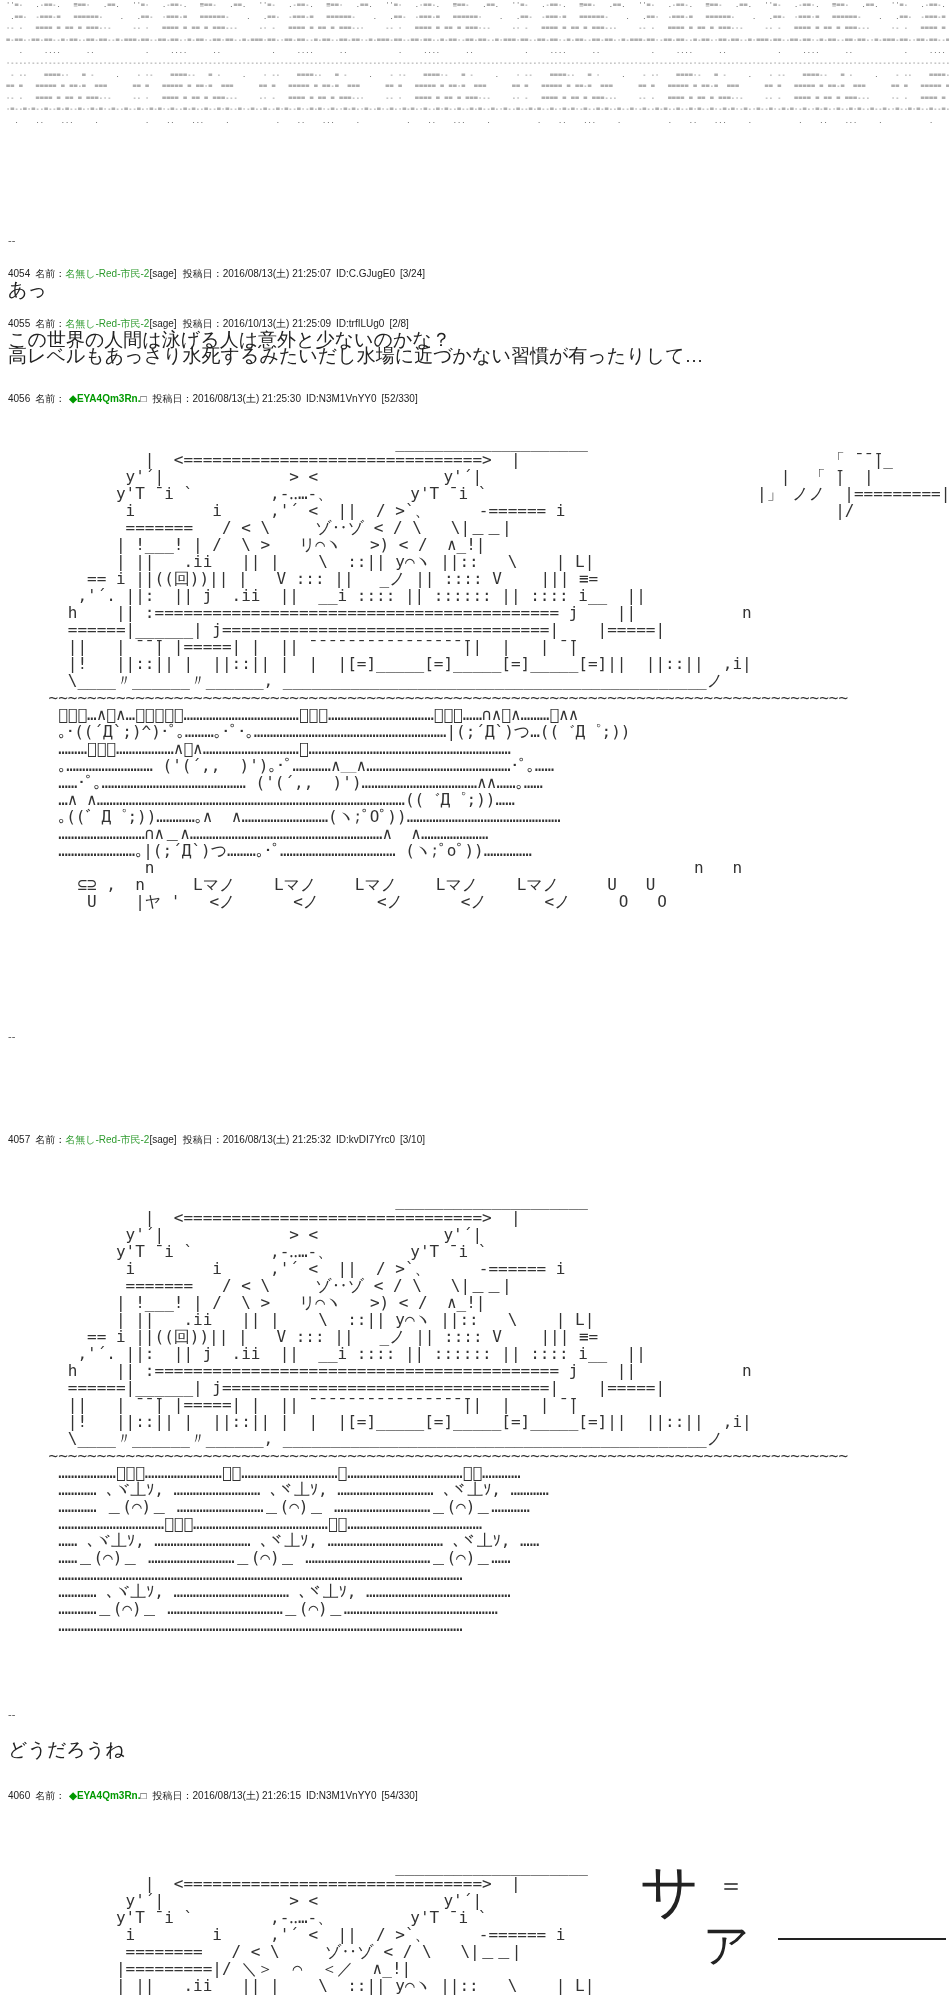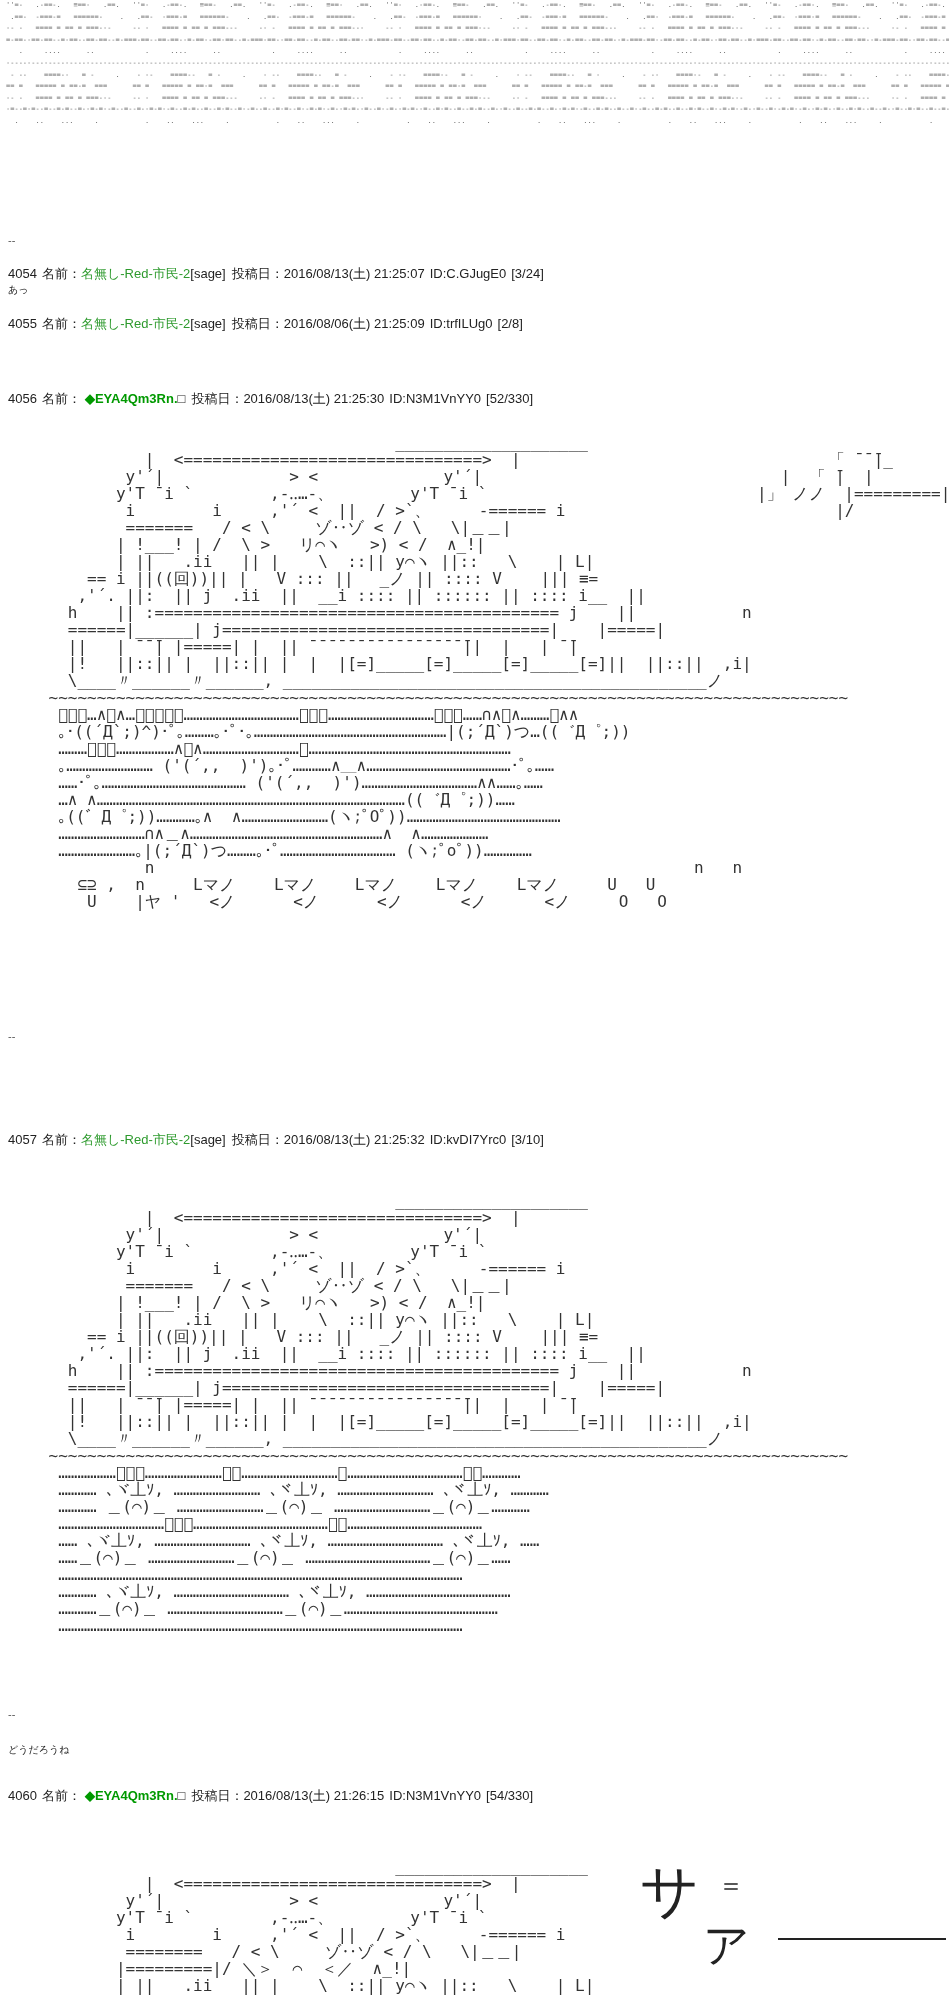--- a/index.html
+++ b/index.html
@@ -3,28 +3,28 @@
 <meta charset="utf-8">
 <style>
   html,body{margin:0;padding:0;background:#fff;}
   .page{position:relative;width:949px;height:2000px;background:#ffffff;overflow:hidden;
         font-family:"Liberation Sans",sans-serif;color:#222;}
   .aa{font-family:"DejaVu Sans Mono",monospace;white-space:pre;display:block;margin:0;}
   .aa-tiny{position:absolute;top:0;left:6px;font-size:7px;line-height:11.6px;color:#666;letter-spacing:0;}
   .aa-main{font-size:16px;line-height:17px;color:#333;}
   .sep{position:absolute;left:8px;font-size:11px;color:#555;}
   .post{position:absolute;left:8px;right:0;}
-  .post-header{font-size:13px;line-height:16px;color:#222;white-space:nowrap;}
+  .post-header{font-size:10px;line-height:16px;color:#222;white-space:nowrap;}
   .post-number{margin-right:5px;}
   .poster-name{color:#2d9a2d;}
   .poster-name.trip{color:#009900;font-weight:bold;margin-left:4px;text-align:center;}
   .name-suffix{margin-right:6px;color:#222;}
   .post-datetime{margin-right:5px;}
   .post-id{margin-right:5px;}
-  .post-body{font-size:10px;line-height:15.5px;color:#222;white-space:pre-wrap;}
+  .post-body{font-size:19px;line-height:15.5px;color:#222;white-space:pre-wrap;}
   .aa-wrap{position:absolute;left:10px;right:0;}
   .splash-sa{position:absolute;left:640px;top:1862px;font-size:58px;line-height:58px;color:#222;
              font-family:"DejaVu Sans Mono",monospace;}
   .splash-eq{position:absolute;left:718px;top:1868px;font-size:26px;color:#222;
              font-family:"DejaVu Sans Mono",monospace;}
   .splash-a{position:absolute;left:703px;top:1922px;font-size:46px;line-height:46px;color:#222;
             font-family:"DejaVu Sans Mono",monospace;}
   .splash-line{position:absolute;left:778px;top:1938px;width:168px;border-top:2px solid #222;height:0;}
 </style>
 </head>
@@ -48,22 +48,24 @@
 
   <section class="post" style="top:266px">
     <div class="post-header">
       <span class="post-number">4054</span><span>名前：</span><span class="poster-name">名無し-Red-市民-2</span><span class="name-suffix">[sage]</span><span>投稿日：</span><span class="post-datetime">2016/08/13(土) 21:25:07</span><span class="post-id">ID:C.GJugE0</span><span>[3/24]</span>
     </div>
     <div class="post-body">あっ</div>
   </section>
 
   <section class="post" style="top:316px">
     <div class="post-header">
-      <span class="post-number">4055</span><span>名前：</span><span class="poster-name">名無し-Red-市民-2</span><span class="name-suffix">[sage]</span><span>投稿日：</span><span class="post-datetime">2016/08/06(土) 21:25:09</span><span class="post-id">ID:trfILUg0</span><span>[2/8]</span>
+      <span class="post-number">4055</span><span>名前：</span><span class="poster-name">名無し-Red-市民-2</span><span class="name-suffix">[sage]</span><span>投稿日：</span><span class="post-datetime">2016/10/13(土) 21:25:09</span><span class="post-id">ID:trfILUg0</span><span>[2/8]</span>
     </div>
+    <div class="post-body">この世界の人間は泳げる人は意外と少ないのかな？
+高レベルもあっさり水死するみたいだし水場に近づかない習慣が有ったりして…</div>
   </section>
 
   <section class="post" style="top:391px">
     <div class="post-header">
       <span class="post-number">4056</span><span>名前：</span><span class="poster-name trip">◆EYA4Qm3Rn.</span><span class="name-suffix">□</span><span>投稿日：</span><span class="post-datetime">2016/08/13(土) 21:25:30</span><span class="post-id">ID:N3M1VnYY0</span><span>[52/330]</span>
     </div>
   </section>
   <div class="aa-wrap" style="top:434px">
     <pre class="aa aa-main">                                        ____________________
               |  &lt;===============================&gt;  |                                「 ̄ ̄ ̄|_

